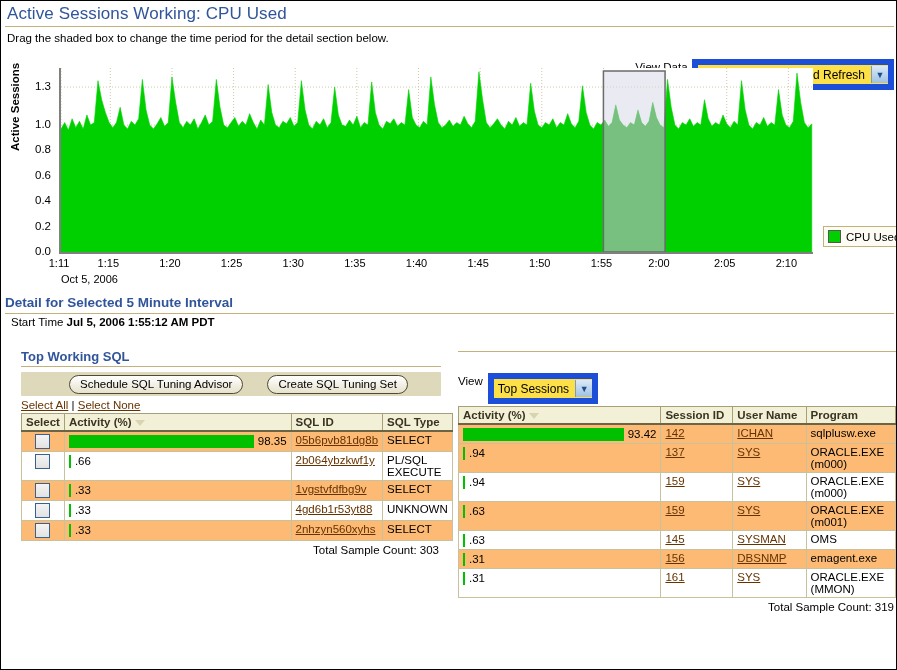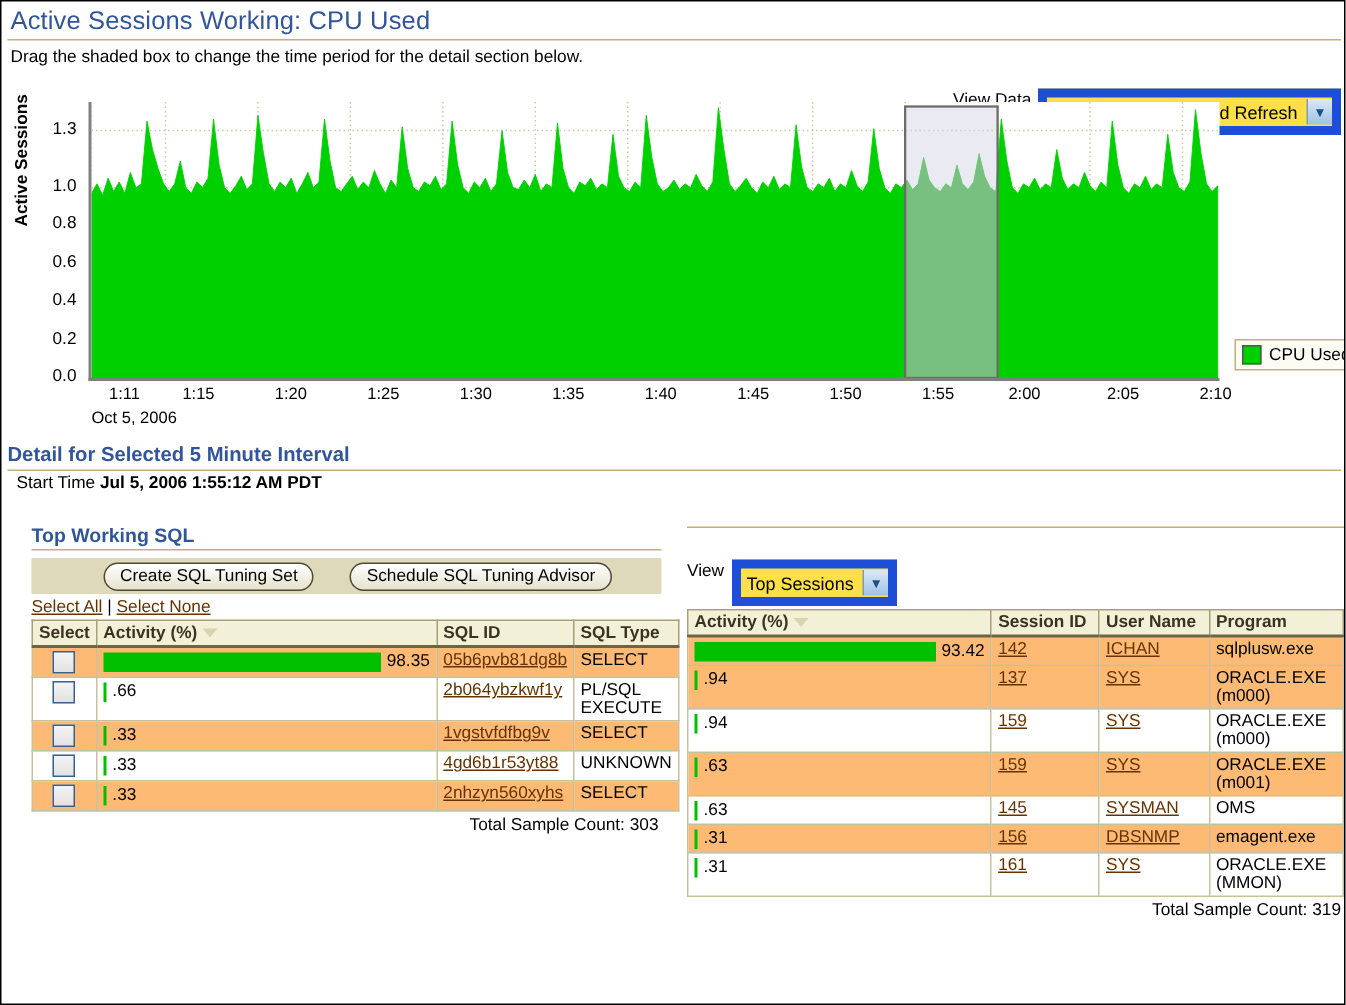--- a/index.html
+++ b/index.html
@@ -103,21 +103,20 @@
     position: absolute;
     left: 58px; top: 194px;
     width: 755px; height: 16px;
   }
   .xtick {
     position: absolute;
     font-size: 11px;
     color: #000;
     transform: translateX(-50%);
     white-space: nowrap;
-    margin-left: 24px;
   }
   .xdate {
     position: absolute;
     left: 60px; top: 210px;
     font-size: 11px; color: #000;
   }
   .legend {
     position: absolute;
     left: 822px; top: 163px;
     border: 1px solid #c3b17a;
@@ -347,22 +346,22 @@
 <div class="start-time">
   <span>Start Time</span>
   <b>Jul 5, 2006 1:55:12 AM PDT</b>
 </div>
 
 <div class="left-panel">
   <div class="panel-title">Top Working SQL</div>
   <div class="panel-rule"></div>
 
   <div class="button-bar">
+    <span class="ora-button">Schedule SQL Tuning Advisor</span>
     <span class="ora-button">Create SQL Tuning Set</span>
-    <span class="ora-button">Schedule SQL Tuning Advisor</span>
   </div>
 
   <div class="select-links">
     <a>Select All</a>
     <span>|</span>
     <a>Select None</a>
   </div>
 
   <table class="grid">
     <thead>

